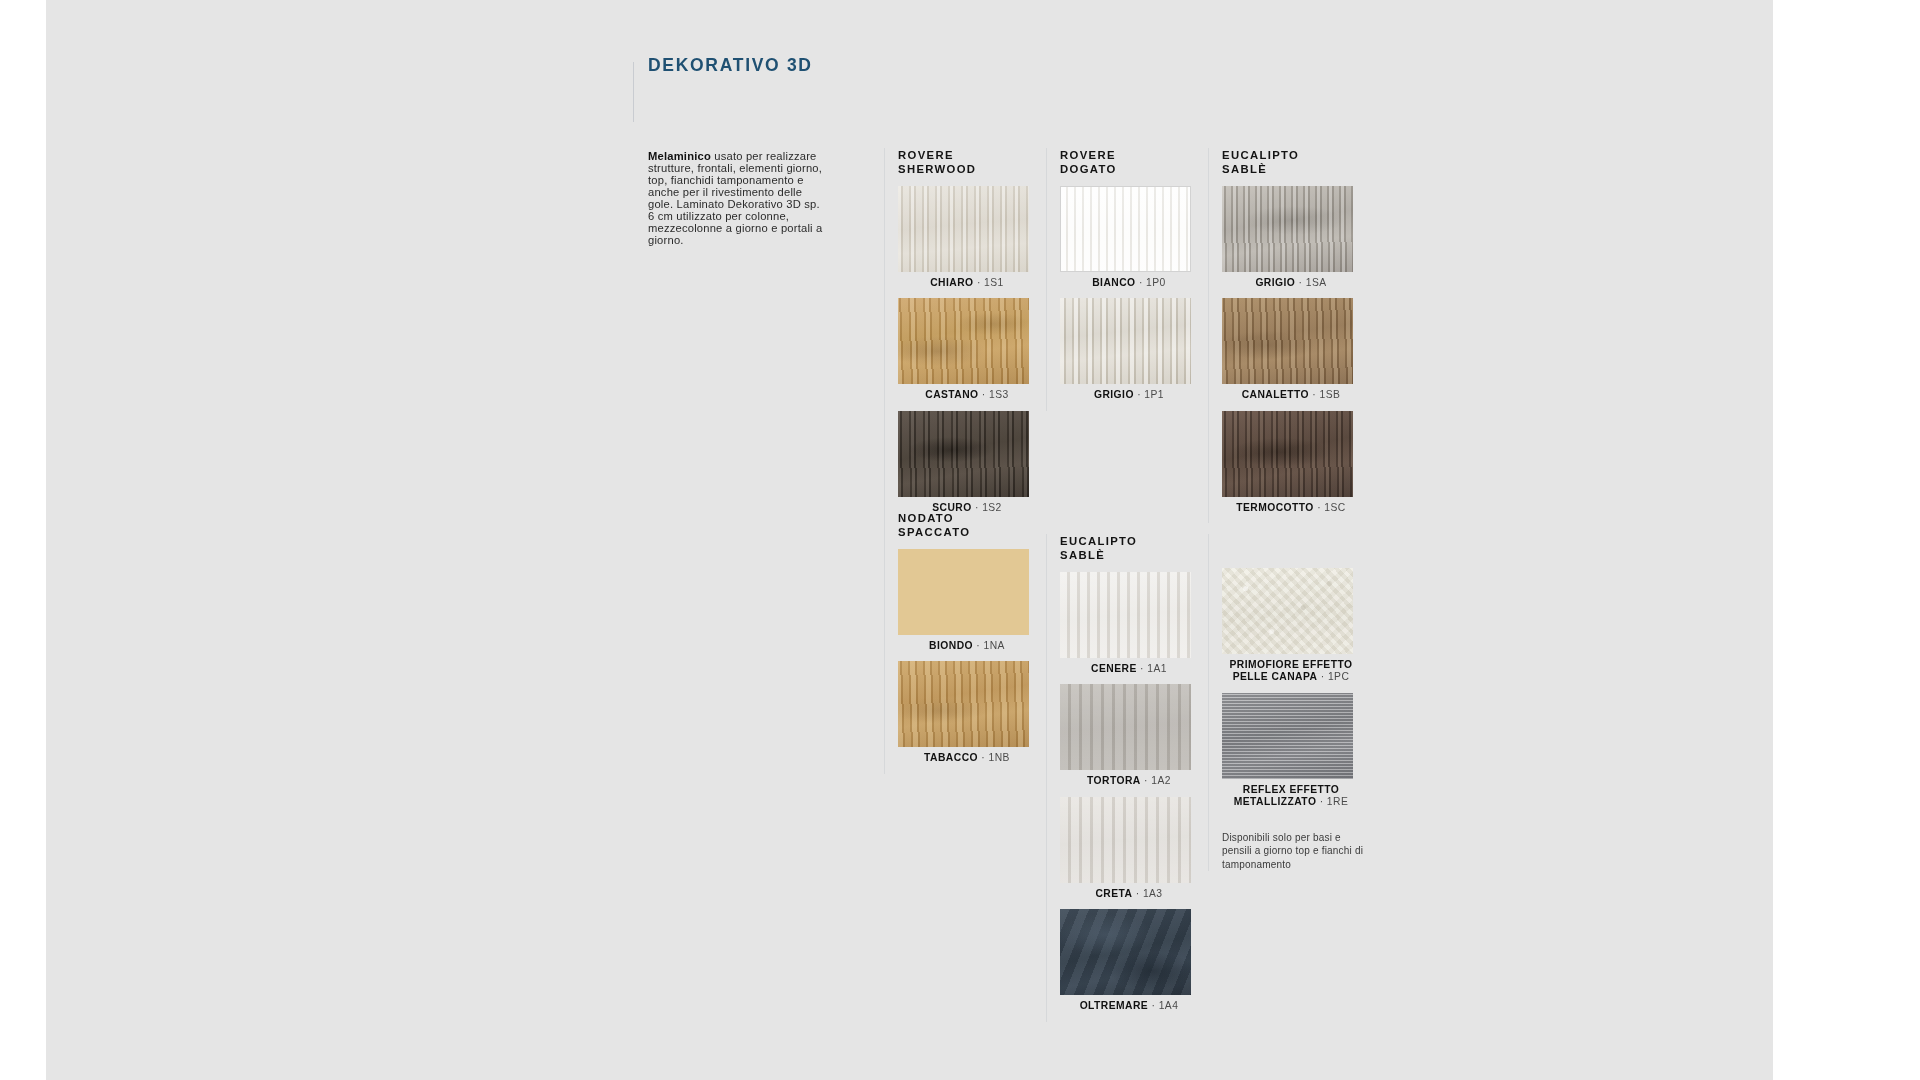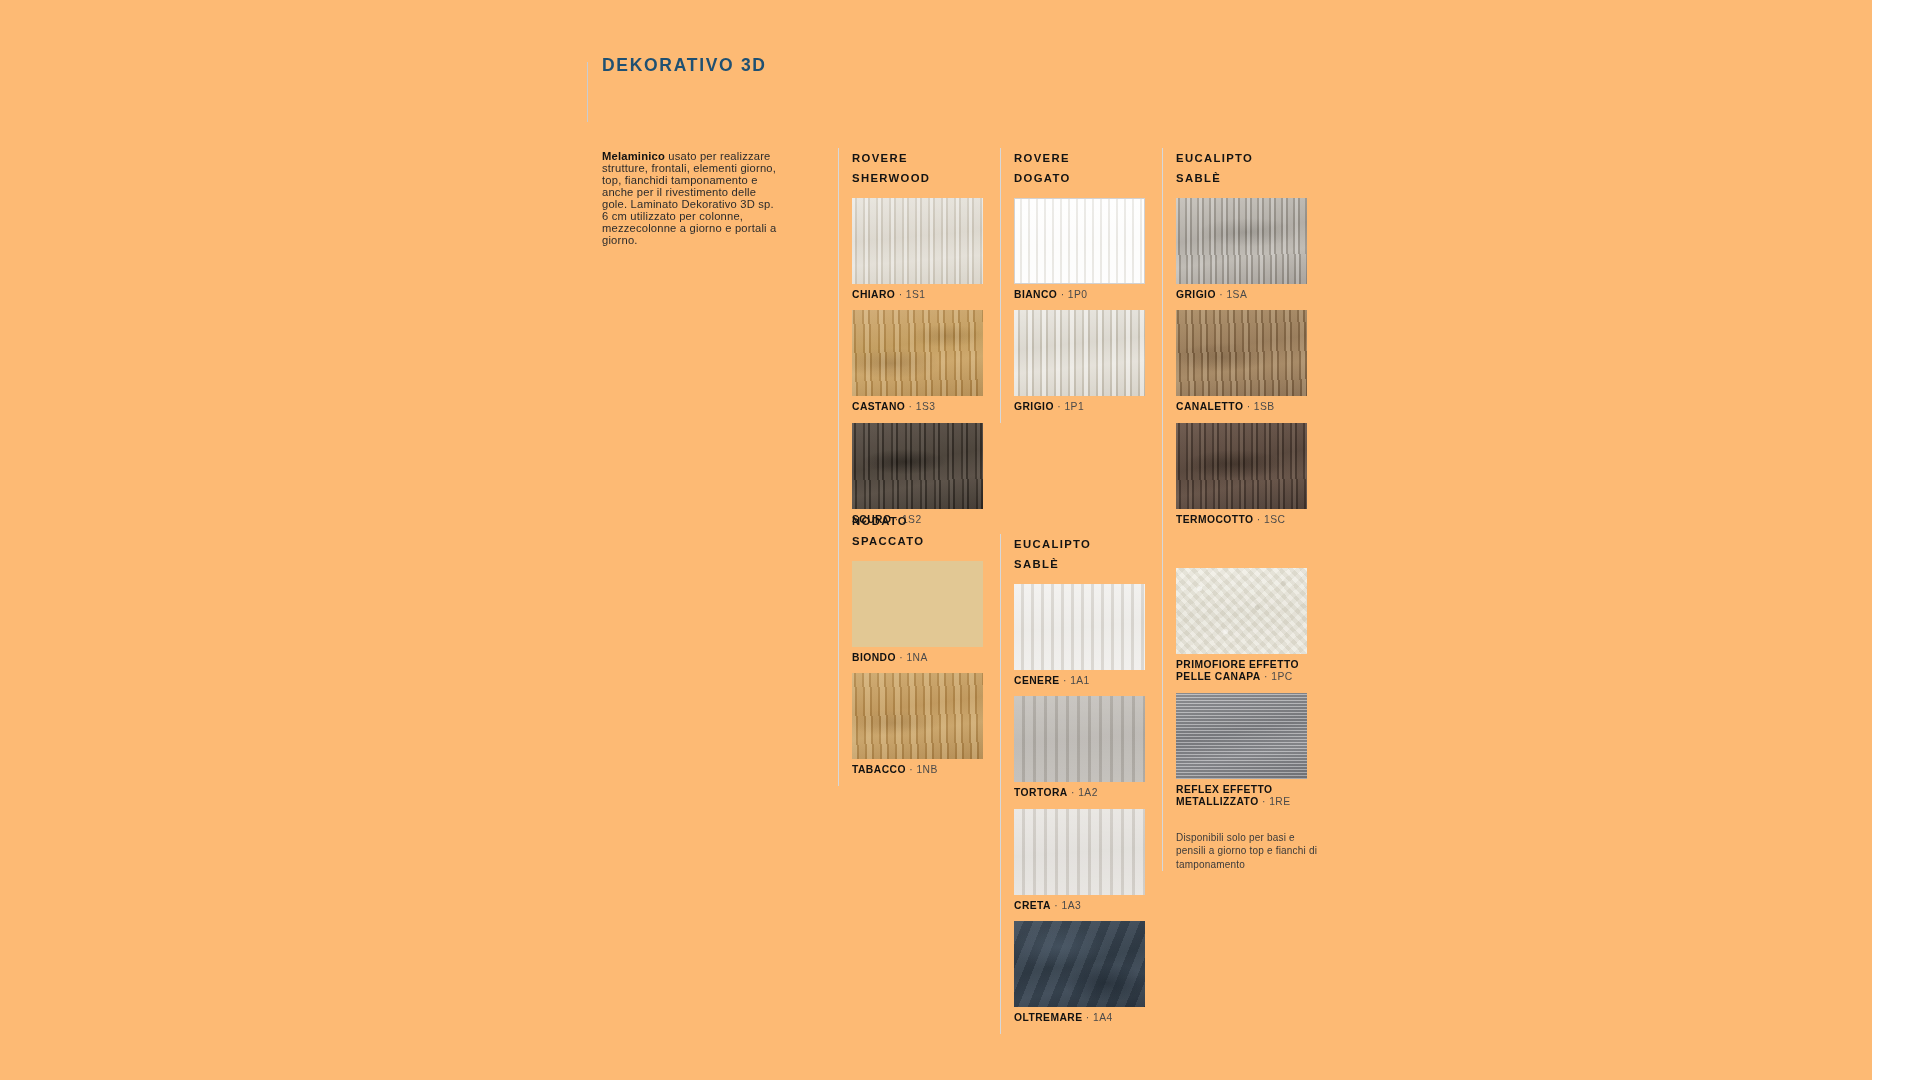--- a/index.html
+++ b/index.html
@@ -10,23 +10,24 @@
     height: 1080px;
     overflow: hidden;
   }
   body {
     font-family: "Liberation Sans", sans-serif;
     -webkit-font-smoothing: antialiased;
   }
 
   .page {
     position: relative;
-    width: 1872px;
+    width: 1727px;
     height: 1080px;
-    background: #fdba74;
+    background: #e5e5e5;
+    margin-left: 46px;
   }
 
   
   .title-rule {
     position: absolute;
     left: 587px;
     top: 62px;
     width: 1px;
     height: 60px;
     background: #c9ccd1;
@@ -60,41 +61,42 @@
     position: absolute;
     box-sizing: border-box;
     border-left: 1px solid #d6d8da;
     padding-left: 13px;
     width: 152px;
   }
   .col-head {
     font-size: 11.3px;
     font-weight: 700;
     letter-spacing: 1.35px;
-    line-height: 20px;
+    line-height: 14px;
     color: #131313;
     text-transform: uppercase;
     margin-bottom: 10px;
     white-space: pre-line;
   }
 
   .swatch-block { margin-bottom: 9px; }
   .swatch {
     width: 131px;
     height: 86px;
     display: block;
     position: relative;
   }
   .swatch.bordered { box-shadow: inset 0 0 0 1px #d2d2d2; }
   .cap {
     margin-top: 5px;
     font-size: 10.3px;
     letter-spacing: 0.45px;
     color: #3a3a3a;
     line-height: 12.4px;
+    text-align: center;
   }
   .cap .nm { font-weight: 700; color: #111; }
   .cap .code { color: #4a4a4a; }
 
   .note {
     margin-top: 22px;
     font-size: 10px;
     line-height: 13.5px;
     color: #3a3a3a;
     letter-spacing: 0.2px;

